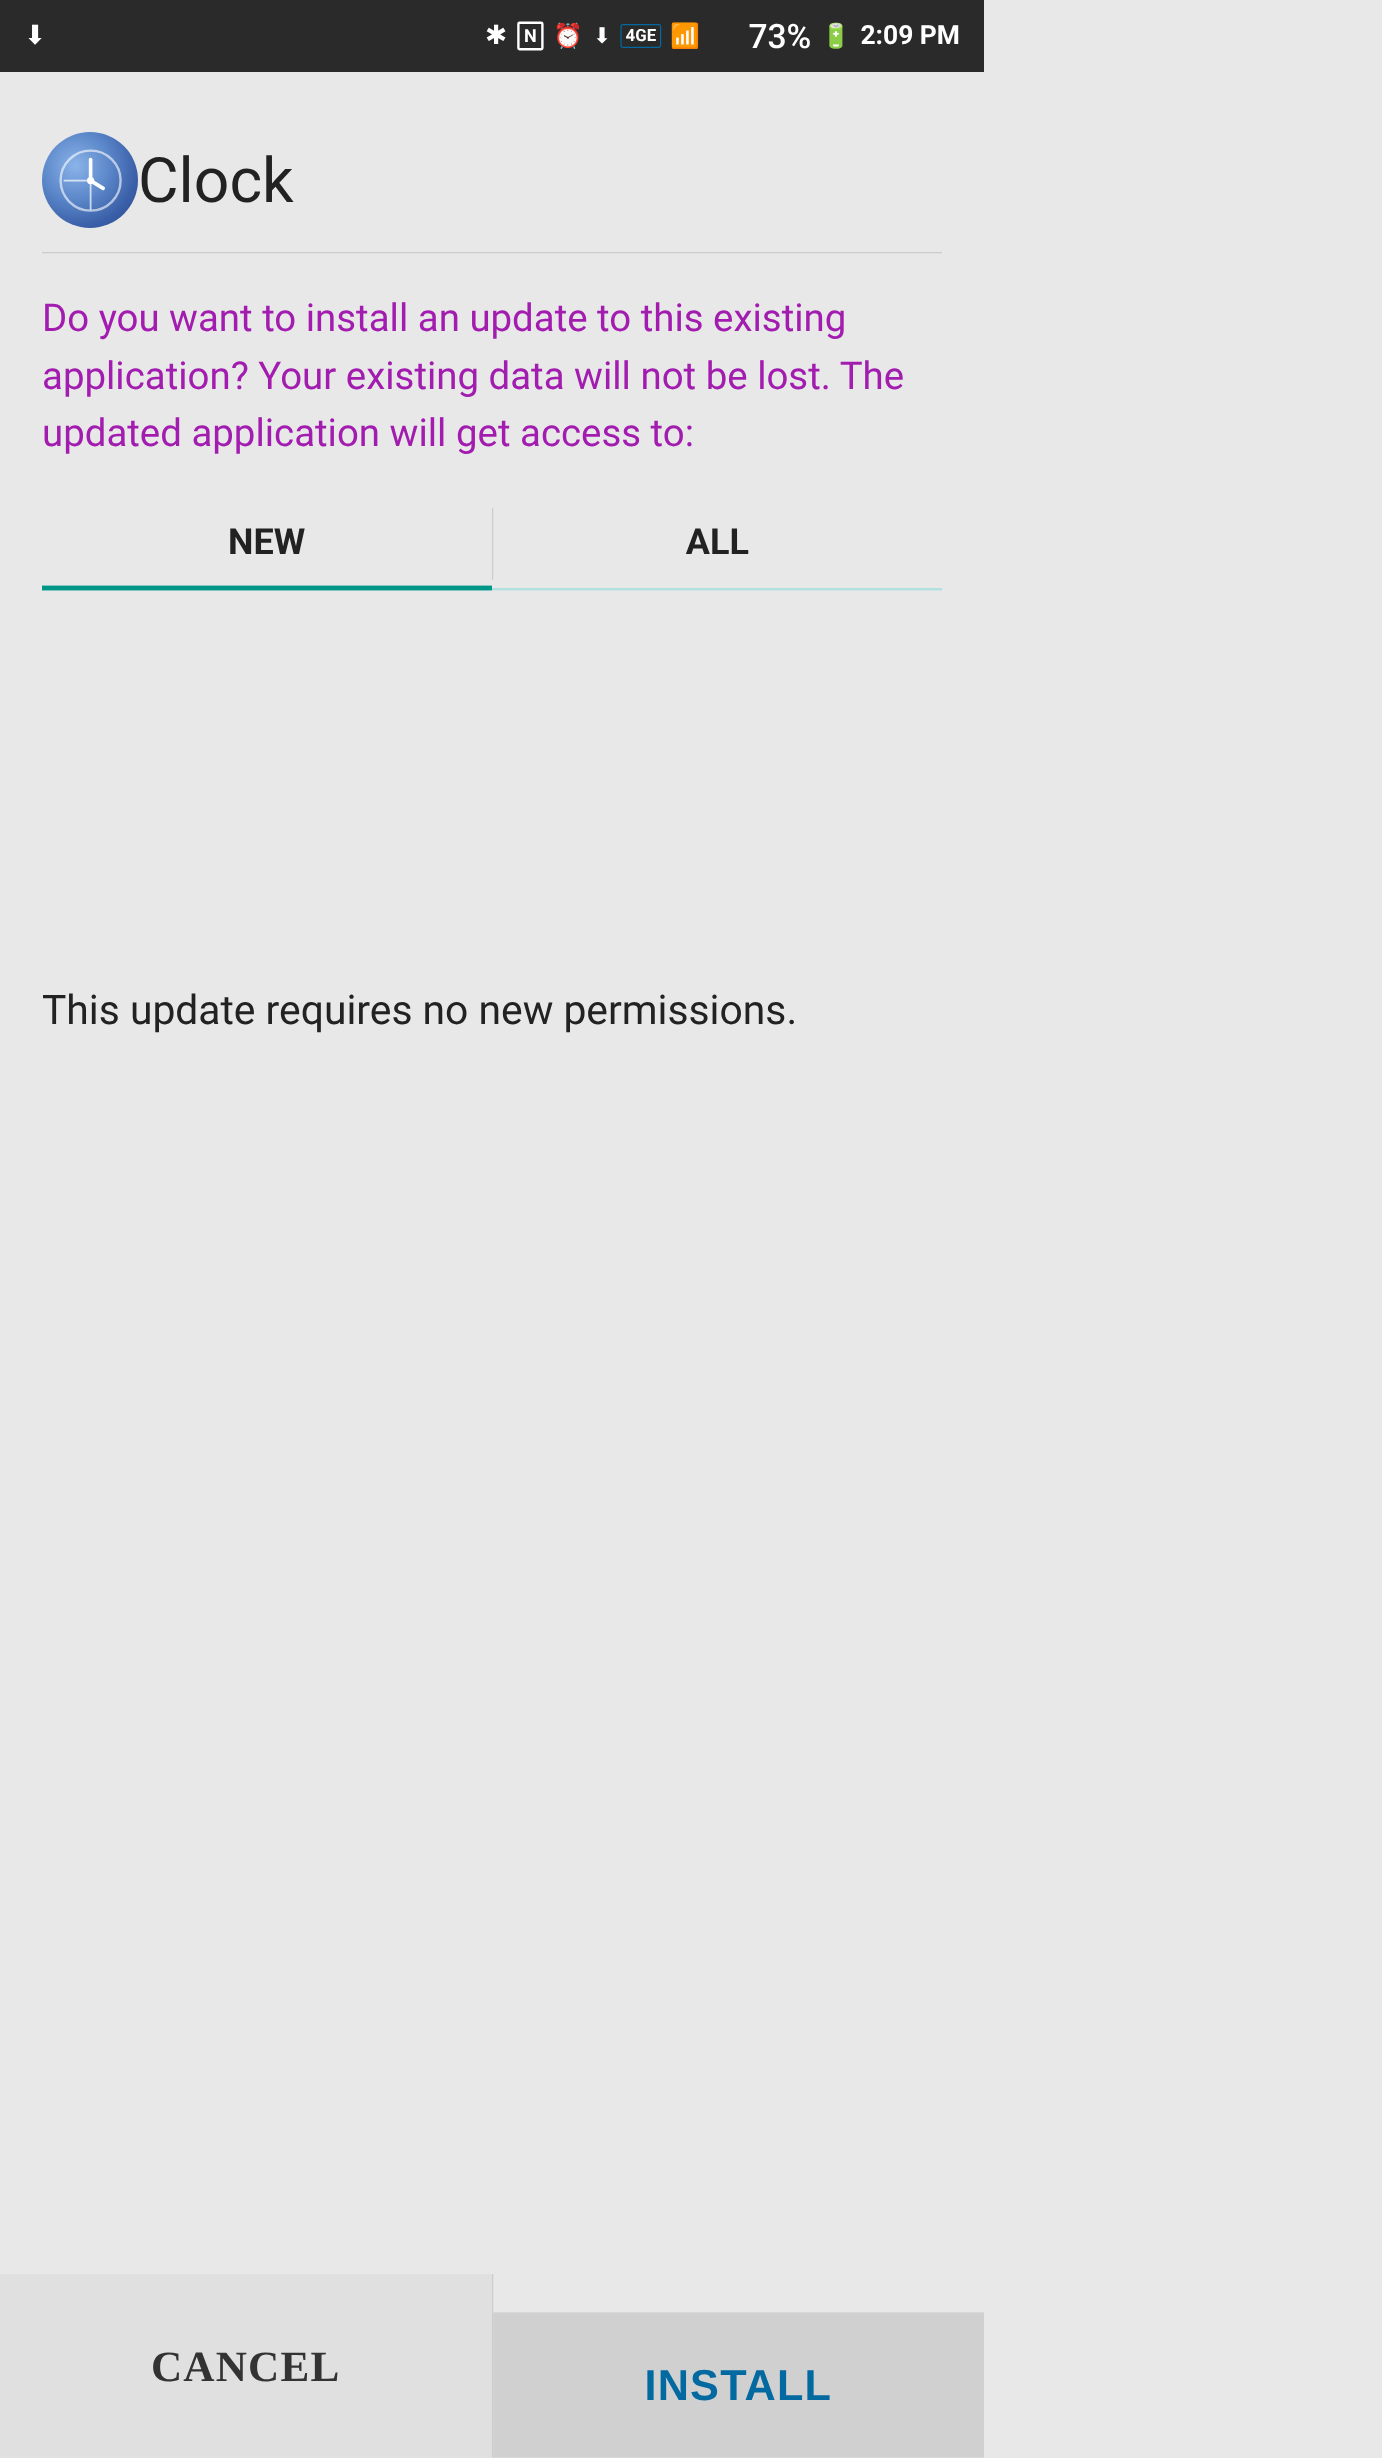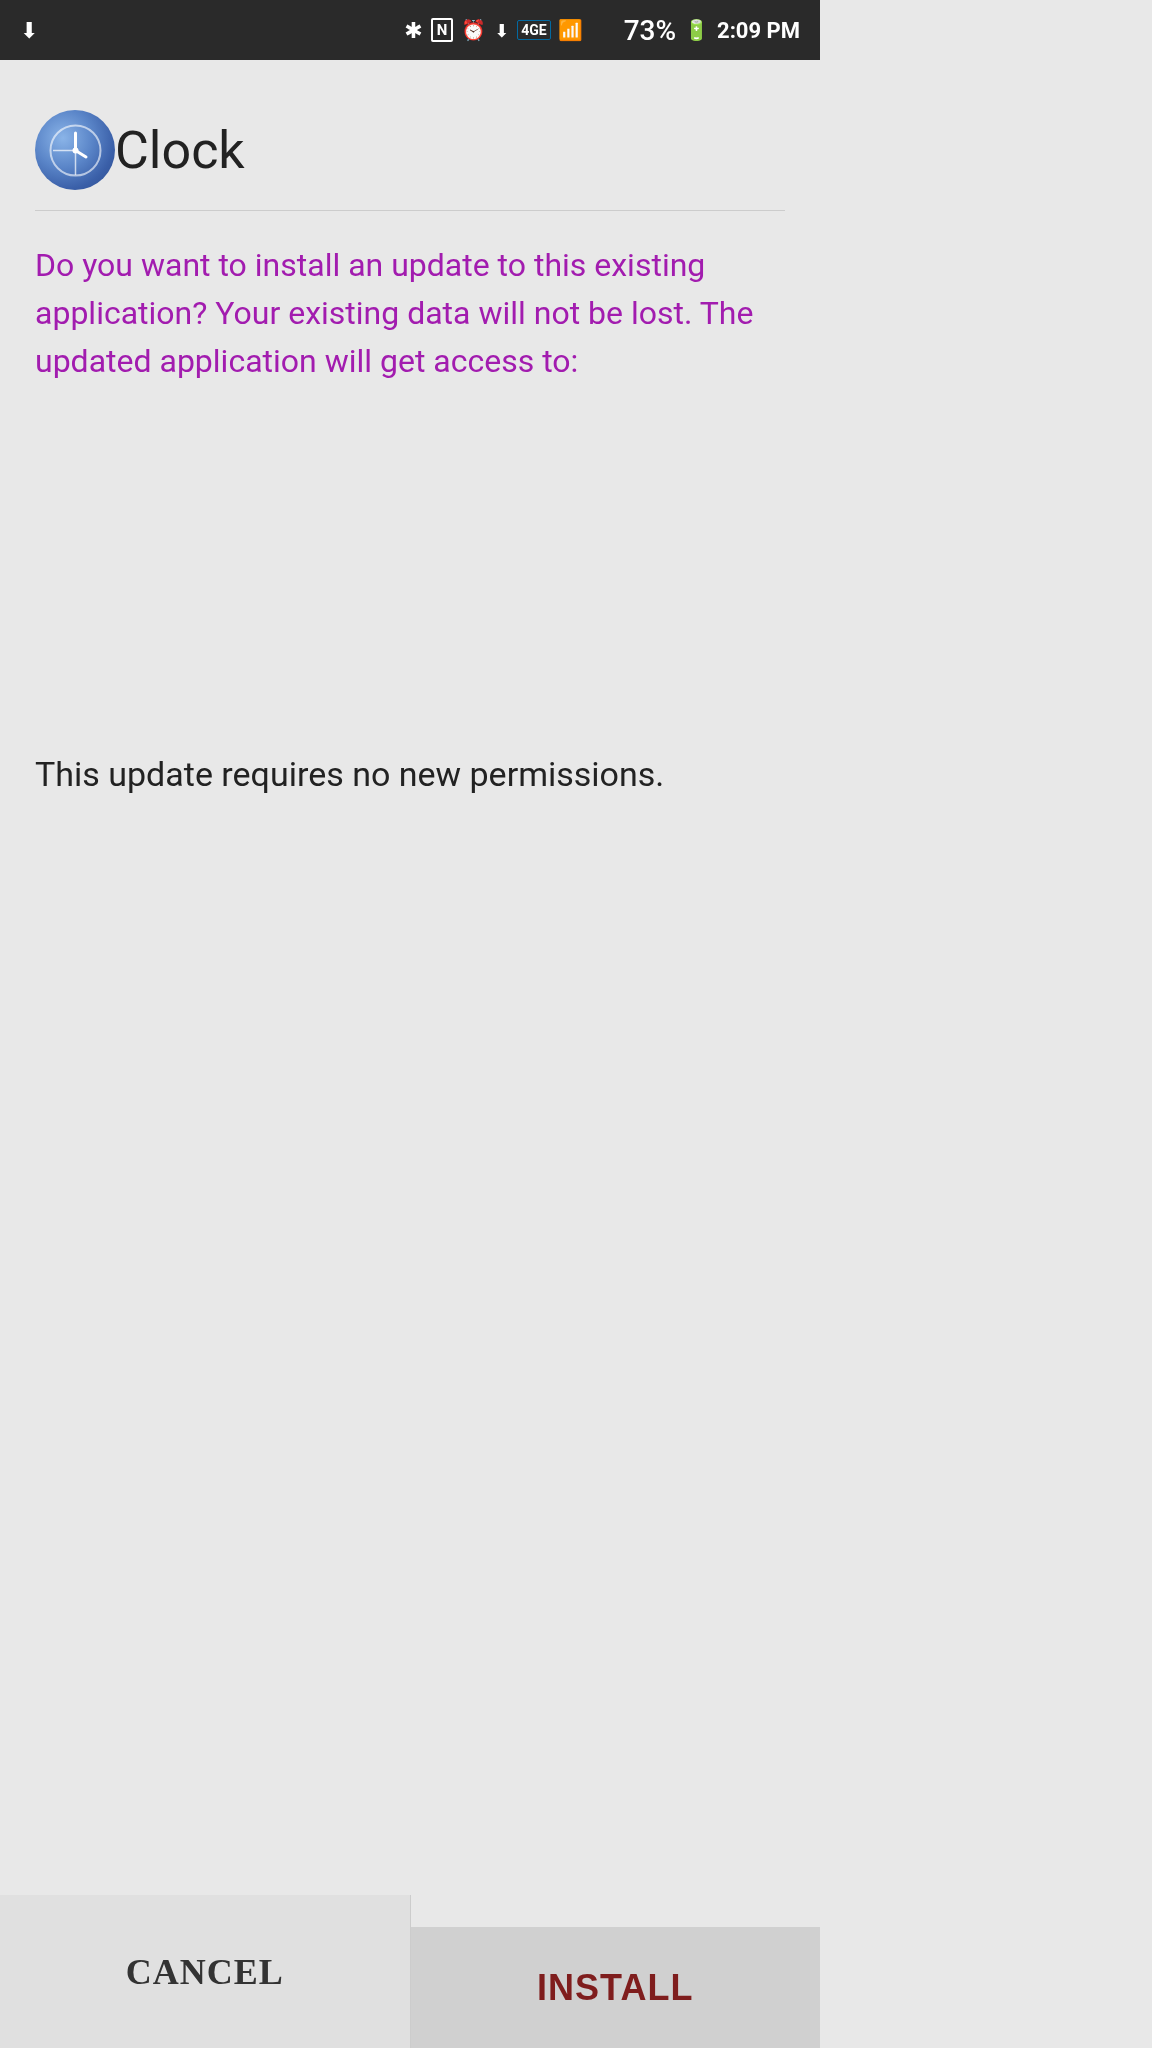--- a/index.html
+++ b/index.html
@@ -132,21 +132,20 @@
       align-self: center;
     }
 
     
     .tab-content {
       min-height: 700px;
       padding: 40px 0;
       display: flex;
       align-items: center;
       justify-content: center;
-      margin-top: 19px;
     }
 
     .no-permissions {
       font-size: 34px;
       color: #222;
       text-align: left;
       width: 100%;
     }
 
     
@@ -171,21 +170,21 @@
       border-right: 1px solid #ccc;
       font-family: Liberation Serif, serif;
     }
 
     .btn-install {
       flex: 1;
       background: #d0d0d0;
       border: none;
       font-size: 36px;
       font-weight: 700;
-      color: #7f1d1d;
+      color: #0369a1;
       cursor: pointer;
       letter-spacing: 1px;
       margin-top: 32px;
     }
   </style>
 </head>
 <body>
 
 <div class="status-bar">
   <div class="status-bar-left">
@@ -220,20 +219,29 @@
         <circle cx="27.5" cy="27.5" r="3" fill="white"></circle>
       </svg>
     </div>
     <span class="app-name">Clock</span>
   </div>
 
   <div class="divider"></div>
 
   <div class="description">Do you want to install an update to this existing application? Your existing data will not be lost. The updated application will get access to:</div>
 
+  <div class="tabs-container">
+    <div class="tab active">
+      <span>NEW</span>
+    </div>
+    <div class="tab-divider"></div>
+    <div class="tab">
+      <span>ALL</span>
+    </div>
+  </div>
 
   <div class="tab-content">
     <div class="no-permissions">This update requires no new permissions.</div>
   </div>
 
 </div>
 
 <div class="bottom-buttons">
   <button class="btn-cancel">CANCEL</button>
   <button class="btn-install">INSTALL</button>

